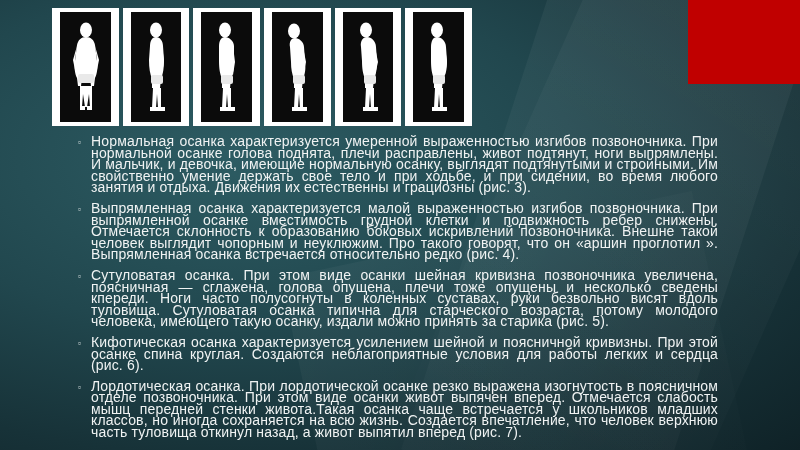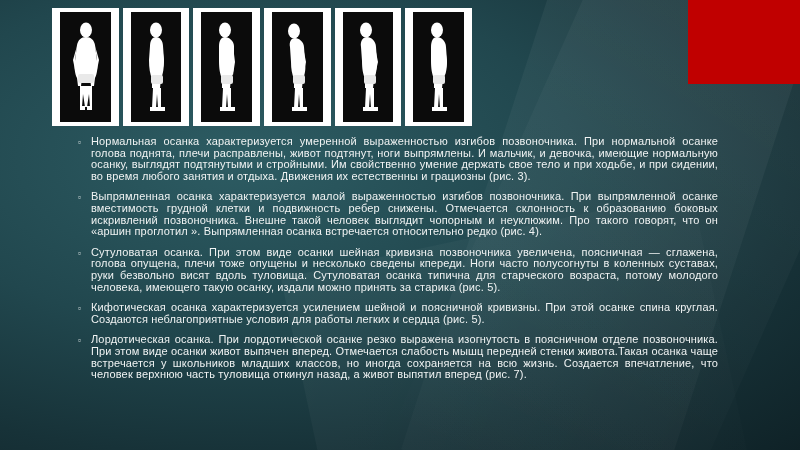--- a/index.html
+++ b/index.html
@@ -110,21 +110,21 @@
     flex: 0 0 auto;
     width: 13px;
     color: #cfd9da;
     font-size: 8.5px;
     line-height: 11.5px;
     padding-top: 1px;
   }
   .bullet-text {
     flex: 1 1 auto;
     color: #f0f3f3;
-    font-size: 11px;
+    font-size: 14px;
     line-height: 11.6px;
     text-align: justify;
     letter-spacing: 0.15px;
   }
 </style>
 </head>
 <body>
 
 <div class="slide">
 
@@ -241,21 +241,21 @@
       <div class="bullet-text">Выпрямленная осанка характеризуется малой выраженностью изгибов позвоночника. При выпрямленной осанке вместимость грудной клетки и подвижность ребер снижены. Отмечается склонность к образованию боковых искривлений позвоночника. Внешне такой человек выглядит чопорным и неуклюжим. Про такого говорят, что он «аршин проглотил ». Выпрямленная осанка встречается относительно редко (рис. 4).</div>
     </div>
 
     <div class="bullet-row">
       <div class="bullet-mark">▫</div>
       <div class="bullet-text">Сутуловатая осанка. При этом виде осанки шейная кривизна позвоночника увеличена, поясничная — сглажена, голова опущена, плечи тоже опущены и несколько сведены кпереди. Ноги часто полусогнуты в коленных суставах, руки безвольно висят вдоль туловища. Сутуловатая осанка типична для старческого возраста, потому молодого человека, имеющего такую осанку, издали можно принять за старика (рис. 5).</div>
     </div>
 
     <div class="bullet-row">
       <div class="bullet-mark">▫</div>
-      <div class="bullet-text">Кифотическая осанка характеризуется усилением шейной и поясничной кривизны. При этой осанке спина круглая. Создаются неблагоприятные условия для работы легких и сердца (рис. 5).</div>
+      <div class="bullet-text">Кифотическая осанка характеризуется усилением шейной и поясничной кривизны. При этой осанке спина круглая. Создаются неблагоприятные условия для работы легких и сердца (рис. 6).</div>
     </div>
 
     <div class="bullet-row">
       <div class="bullet-mark">▫</div>
       <div class="bullet-text">Лордотическая осанка. При лордотической осанке резко выражена изогнутость в поясничном отделе позвоночника. При этом виде осанки живот выпячен вперед. Отмечается слабость мышц передней стенки живота.Такая осанка чаще встречается у школьников младших классов, но иногда сохраняется на всю жизнь. Создается впечатление, что человек верхнюю часть туловища откинул назад, а живот выпятил вперед (рис. 7).</div>
     </div>
 
   </div>
 
 </div>

